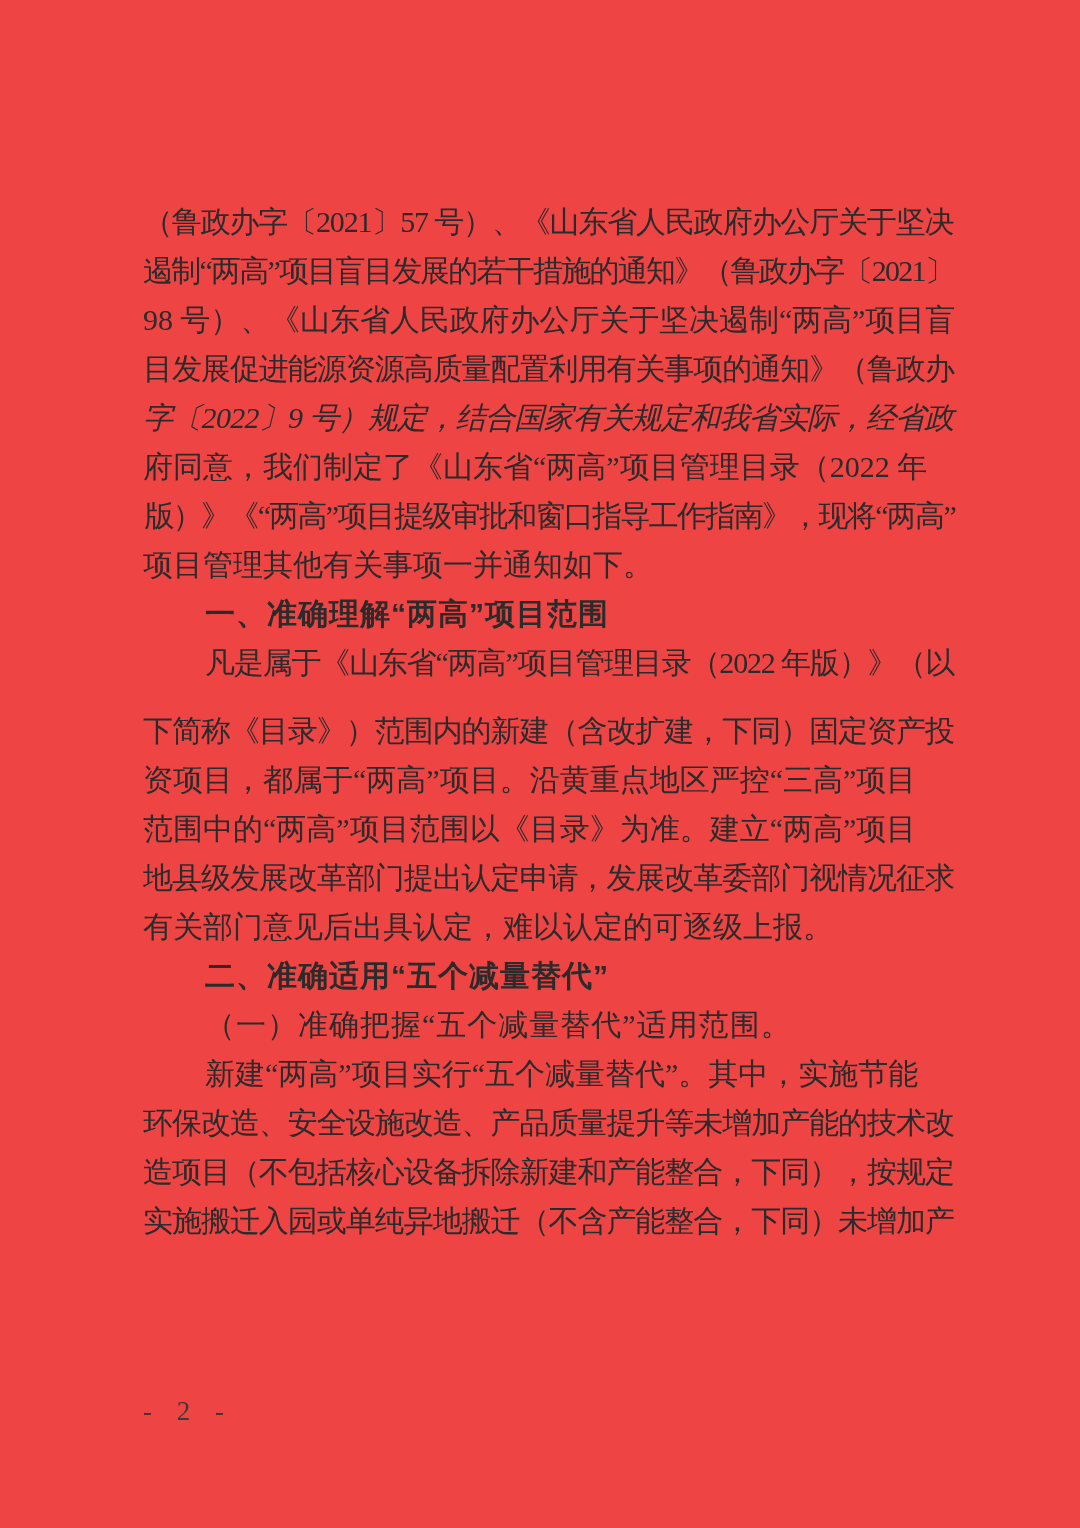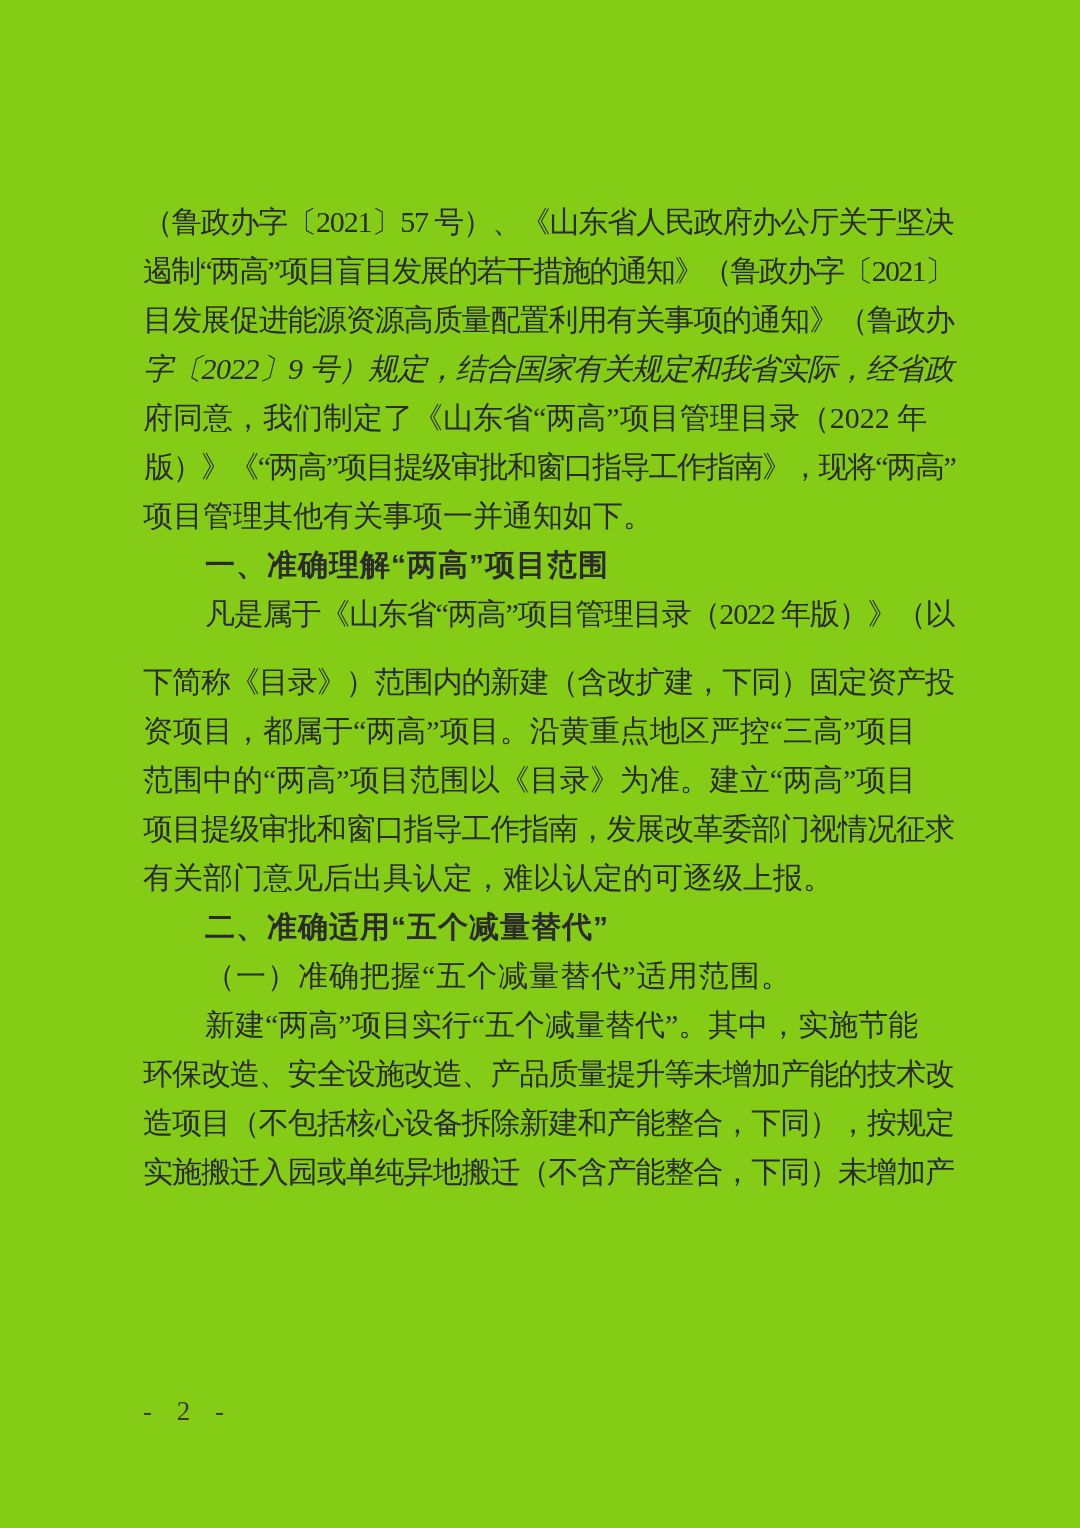--- a/index.html
+++ b/index.html
@@ -11,21 +11,21 @@
     height: 1528px;
     background: #ffffff;
     font-family: "Liberation Serif", "DejaVu Serif", serif;
     color: #2b2b2b;
     overflow: hidden;
   }
   .page {
     position: relative;
     width: 1080px;
     height: 1528px;
-    background: #84cc16;
+    background: #ef4444;
   }
   .text-block {
     position: absolute;
     left: 143px;
     top: 197px;
     width: 812px;
   }
   .line {
     height: 49px;
     line-height: 49px;
@@ -58,31 +58,32 @@
     font-family: "Liberation Serif", "DejaVu Serif", serif;
   }
 </style>
 </head>
 <body>
 
 <div class="page">
   <div class="text-block">
       <div class="line justify" style="letter-spacing: -1.16129px;">（鲁政办字〔2021〕57 号）、《山东省人民政府办公厅关于坚决</div>
       <div class="line justify" style="letter-spacing: -1.77419px;">遏制“两高”项目盲目发展的若干措施的通知》（鲁政办字〔2021〕</div>
+      <div class="line justify" style="letter-spacing: -0.0689655px;">98 号）、《山东省人民政府办公厅关于坚决遏制“两高”项目盲</div>
       <div class="line justify" style="letter-spacing: -1.03704px;">目发展促进能源资源高质量配置利用有关事项的通知》（鲁政办</div>
       <div class="line justify" style="letter-spacing: -0.7px; font-style: italic;">字〔2022〕9 号）规定，结合国家有关规定和我省实际，经省政</div>
       <div class="line justify" style="letter-spacing: 0px;">府同意，我们制定了《山东省“两高”项目管理目录（2022 年</div>
       <div class="line justify" style="letter-spacing: -1.7px; text-align: right;">版）》《“两高”项目提级审批和窗口指导工作指南》，现将“两高”</div>
       <div class="line end">项目管理其他有关事项一并通知如下。</div>
       <div class="line heading1">一、准确理解“两高”项目范围</div>
       <div class="line justify indent" style="letter-spacing: -1.17241px;">凡是属于《山东省“两高”项目管理目录（2022 年版）》（以</div>
       <div class="line justify" style="letter-spacing: -1.03704px; margin-top: 19px;">下简称《目录》）范围内的新建（含改扩建，下同）固定资产投</div>
       <div class="line justify" style="letter-spacing: 0px;">资项目，都属于“两高”项目。沿黄重点地区严控“三高”项目</div>
       <div class="line justify" style="letter-spacing: 0px;">范围中的“两高”项目范围以《目录》为准。建立“两高”项目</div>
-      <div class="line justify" style="letter-spacing: -1.03704px;">项目提级审批和窗口指导工作指南，发展改革委部门视情况征求</div>
+      <div class="line justify" style="letter-spacing: -1.03704px;">地县级发展改革部门提出认定申请，发展改革委部门视情况征求</div>
       <div class="line end">有关部门意见后出具认定，难以认定的可逐级上报。</div>
       <div class="line heading1">二、准确适用“五个减量替代”</div>
       <div class="line heading2">（一）准确把握“五个减量替代”适用范围。</div>
       <div class="line justify indent" style="letter-spacing: 0px;">新建“两高”项目实行“五个减量替代”。其中，实施节能</div>
       <div class="line justify" style="letter-spacing: -1.03704px;">环保改造、安全设施改造、产品质量提升等未增加产能的技术改</div>
       <div class="line justify" style="letter-spacing: -1.03704px;">造项目（不包括核心设备拆除新建和产能整合，下同），按规定</div>
       <div class="line justify" style="letter-spacing: -1.03704px;">实施搬迁入园或单纯异地搬迁（不含产能整合，下同）未增加产</div>
     </div>
   <div class="footer">- 2 -</div>
 </div>

